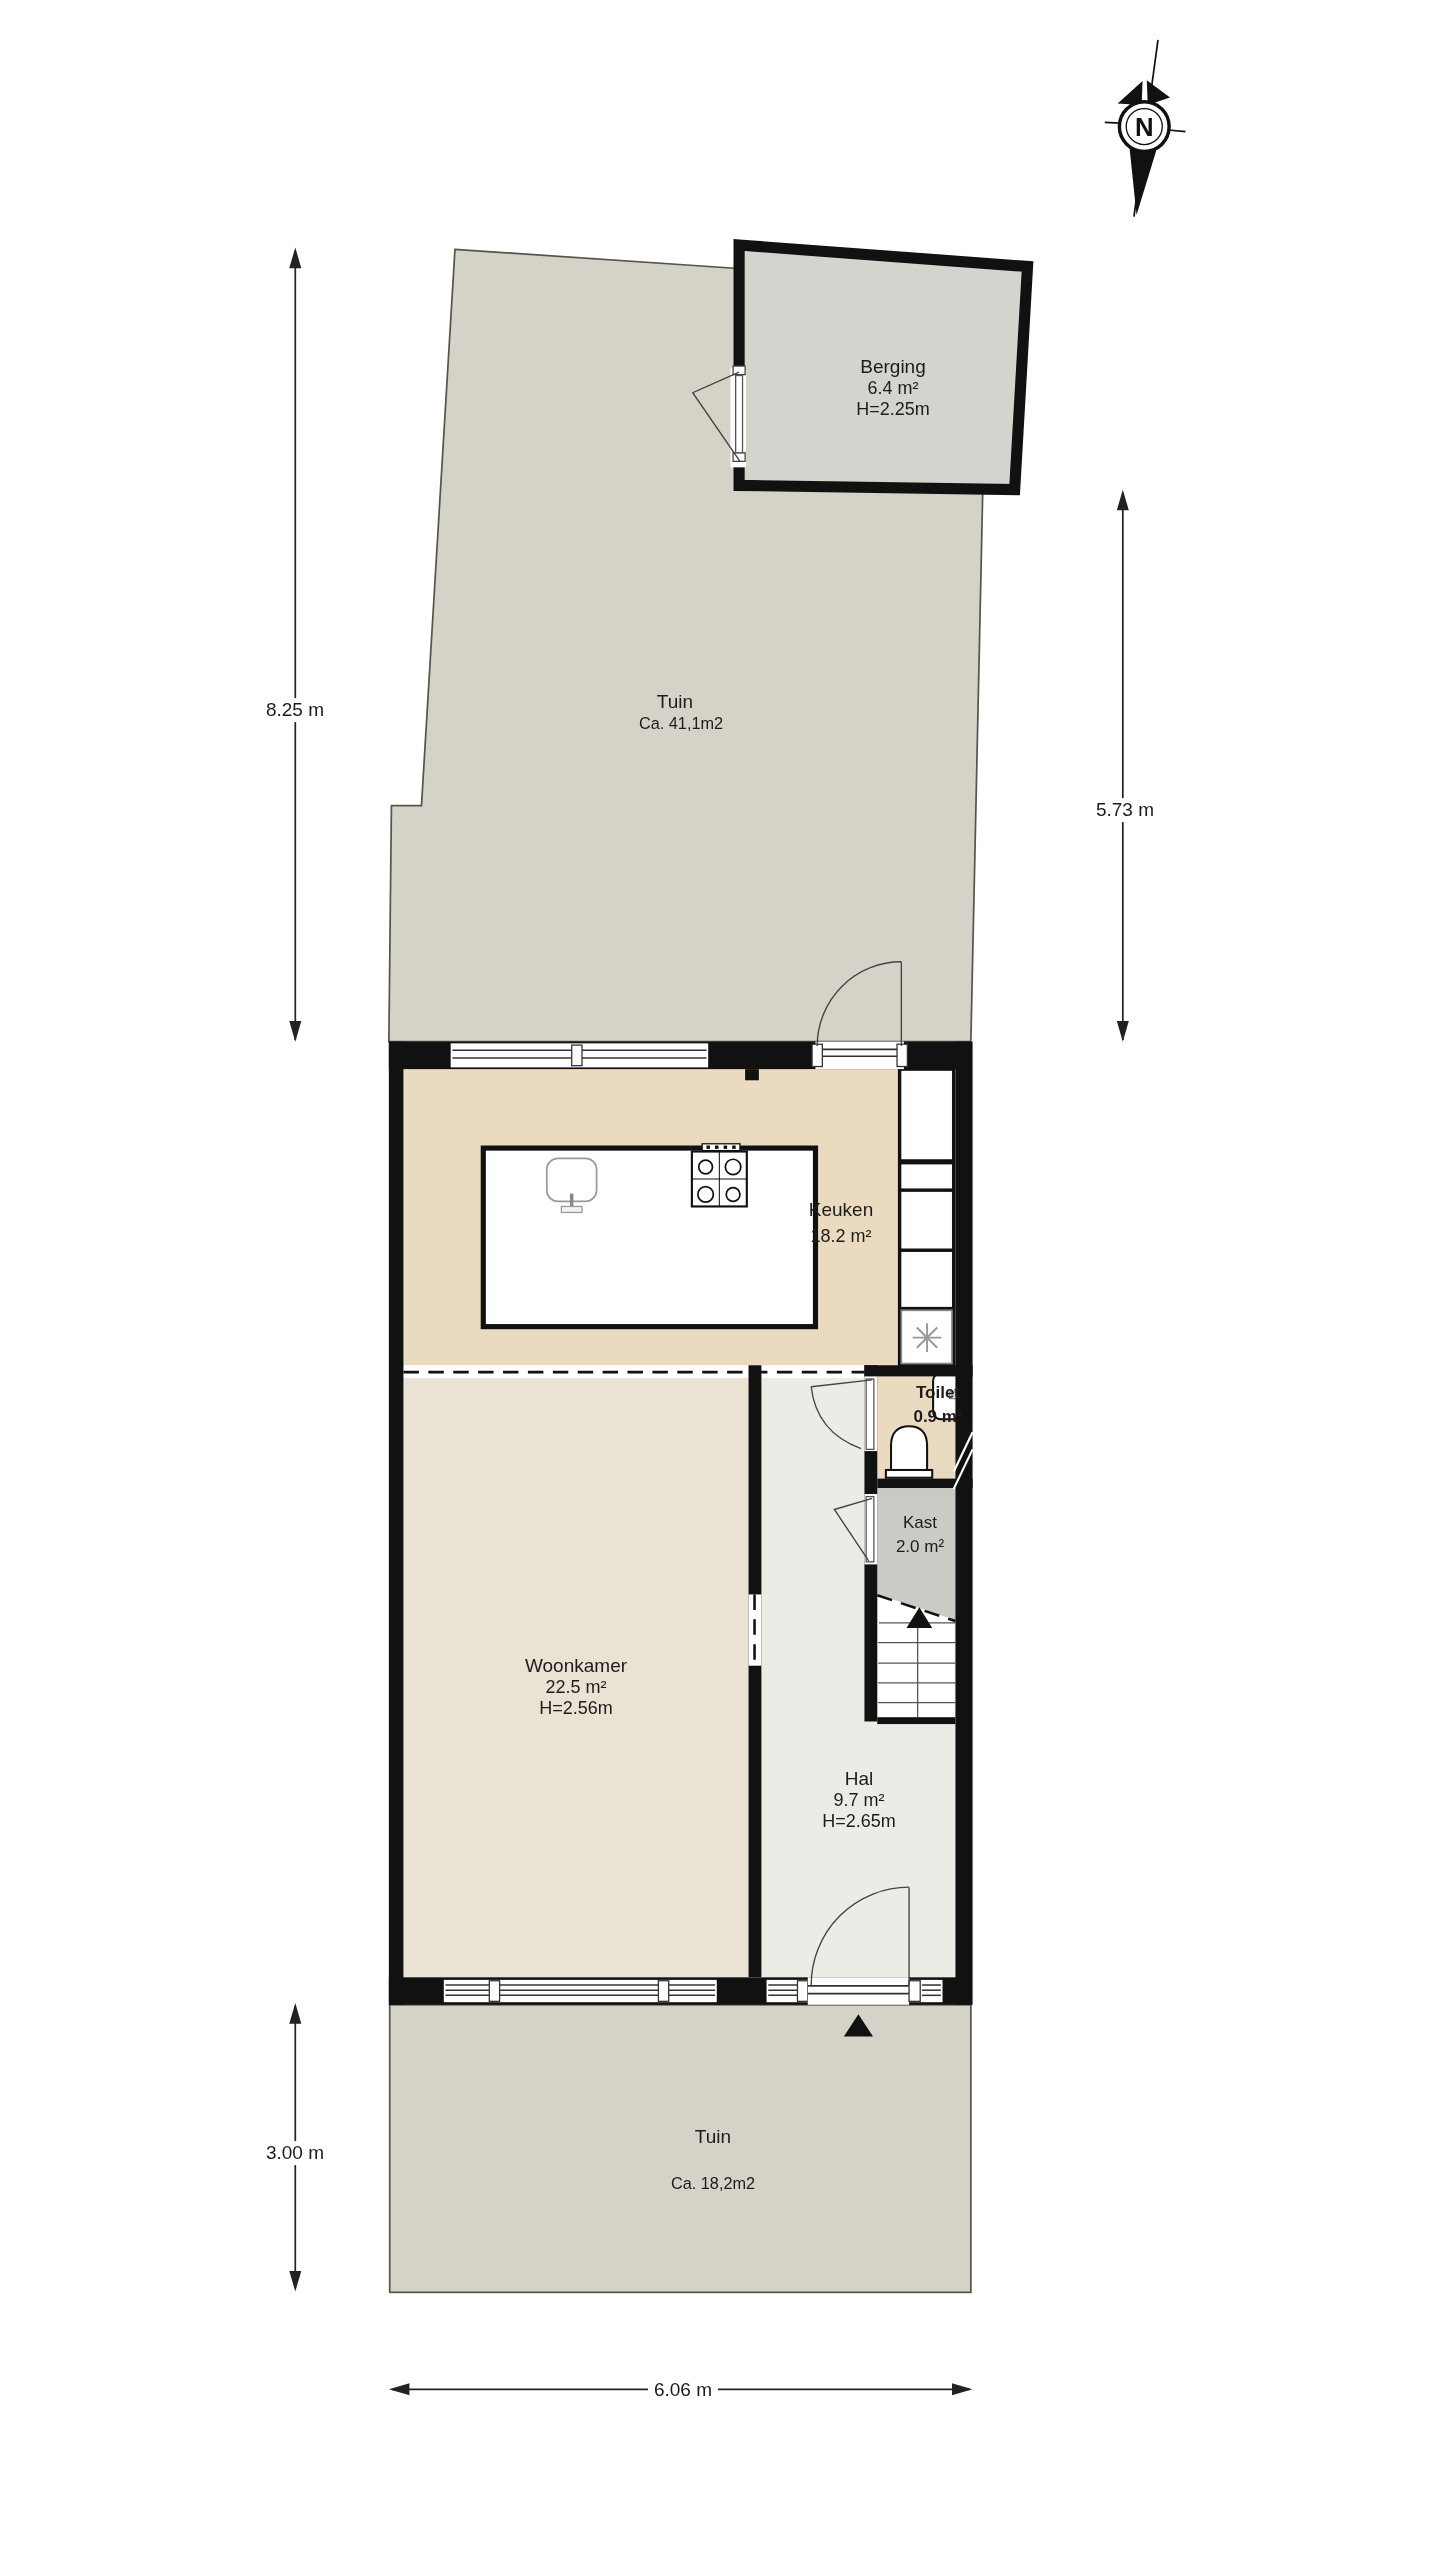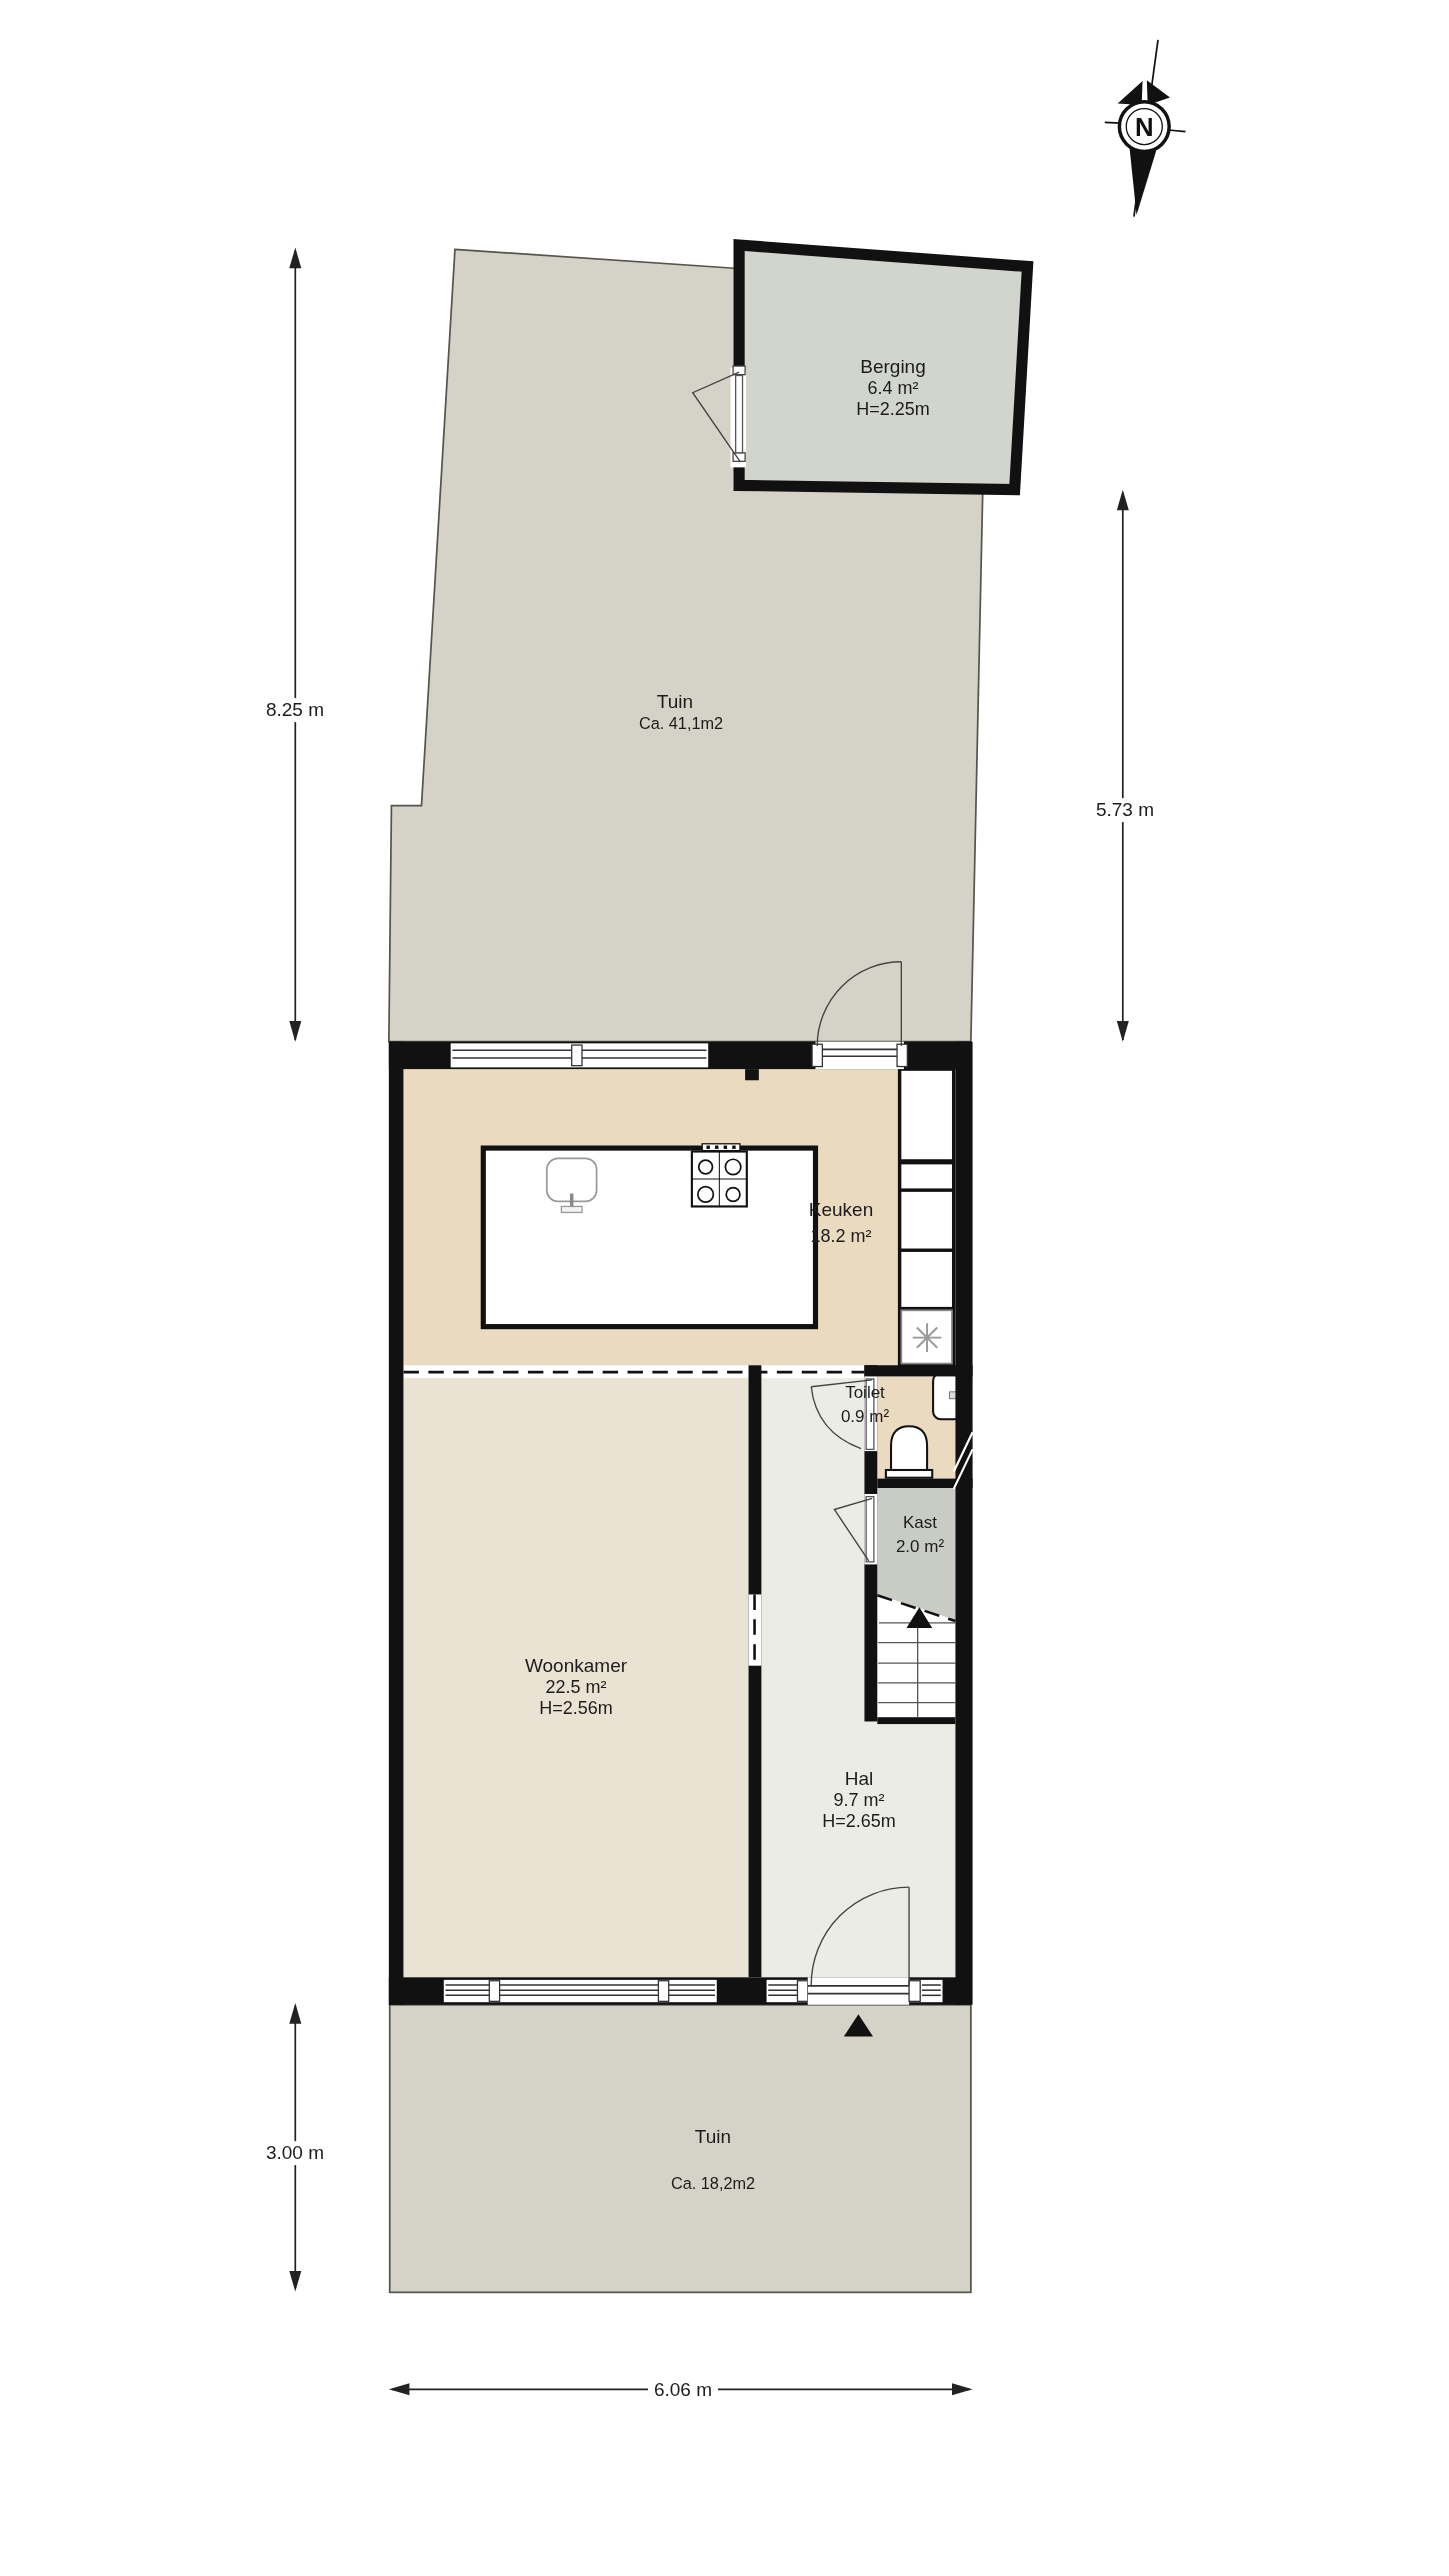--- a/index.html
+++ b/index.html
@@ -226,21 +226,21 @@
     <div>H=2.25m</div>
   </div>
   <div class="lbl" style="left:675px;top:712px;">
     <div class="nm">Tuin</div>
     <div style="font-size:16.3px;margin-left:12px;">Ca. 41,1m2</div>
   </div>
   <div class="lbl" style="left:841px;top:1223px;line-height:27px;">
     <div class="nm">Keuken</div>
     <div>18.2 m²</div>
   </div>
-  <div class="lbl small" style="left:865px;top:1405px;">
+  <div class="lbl small" style="left:938px;top:1405px;font-weight:bold;">
     <div class="nm">Toilet</div>
     <div>0.9 m²</div>
   </div>
   <div class="lbl small" style="left:920px;top:1535px;">
     <div class="nm">Kast</div>
     <div>2.0 m²</div>
   </div>
   <div class="lbl" style="left:576px;top:1687px;">
     <div class="nm">Woonkamer</div>
     <div>22.5 m²</div>

